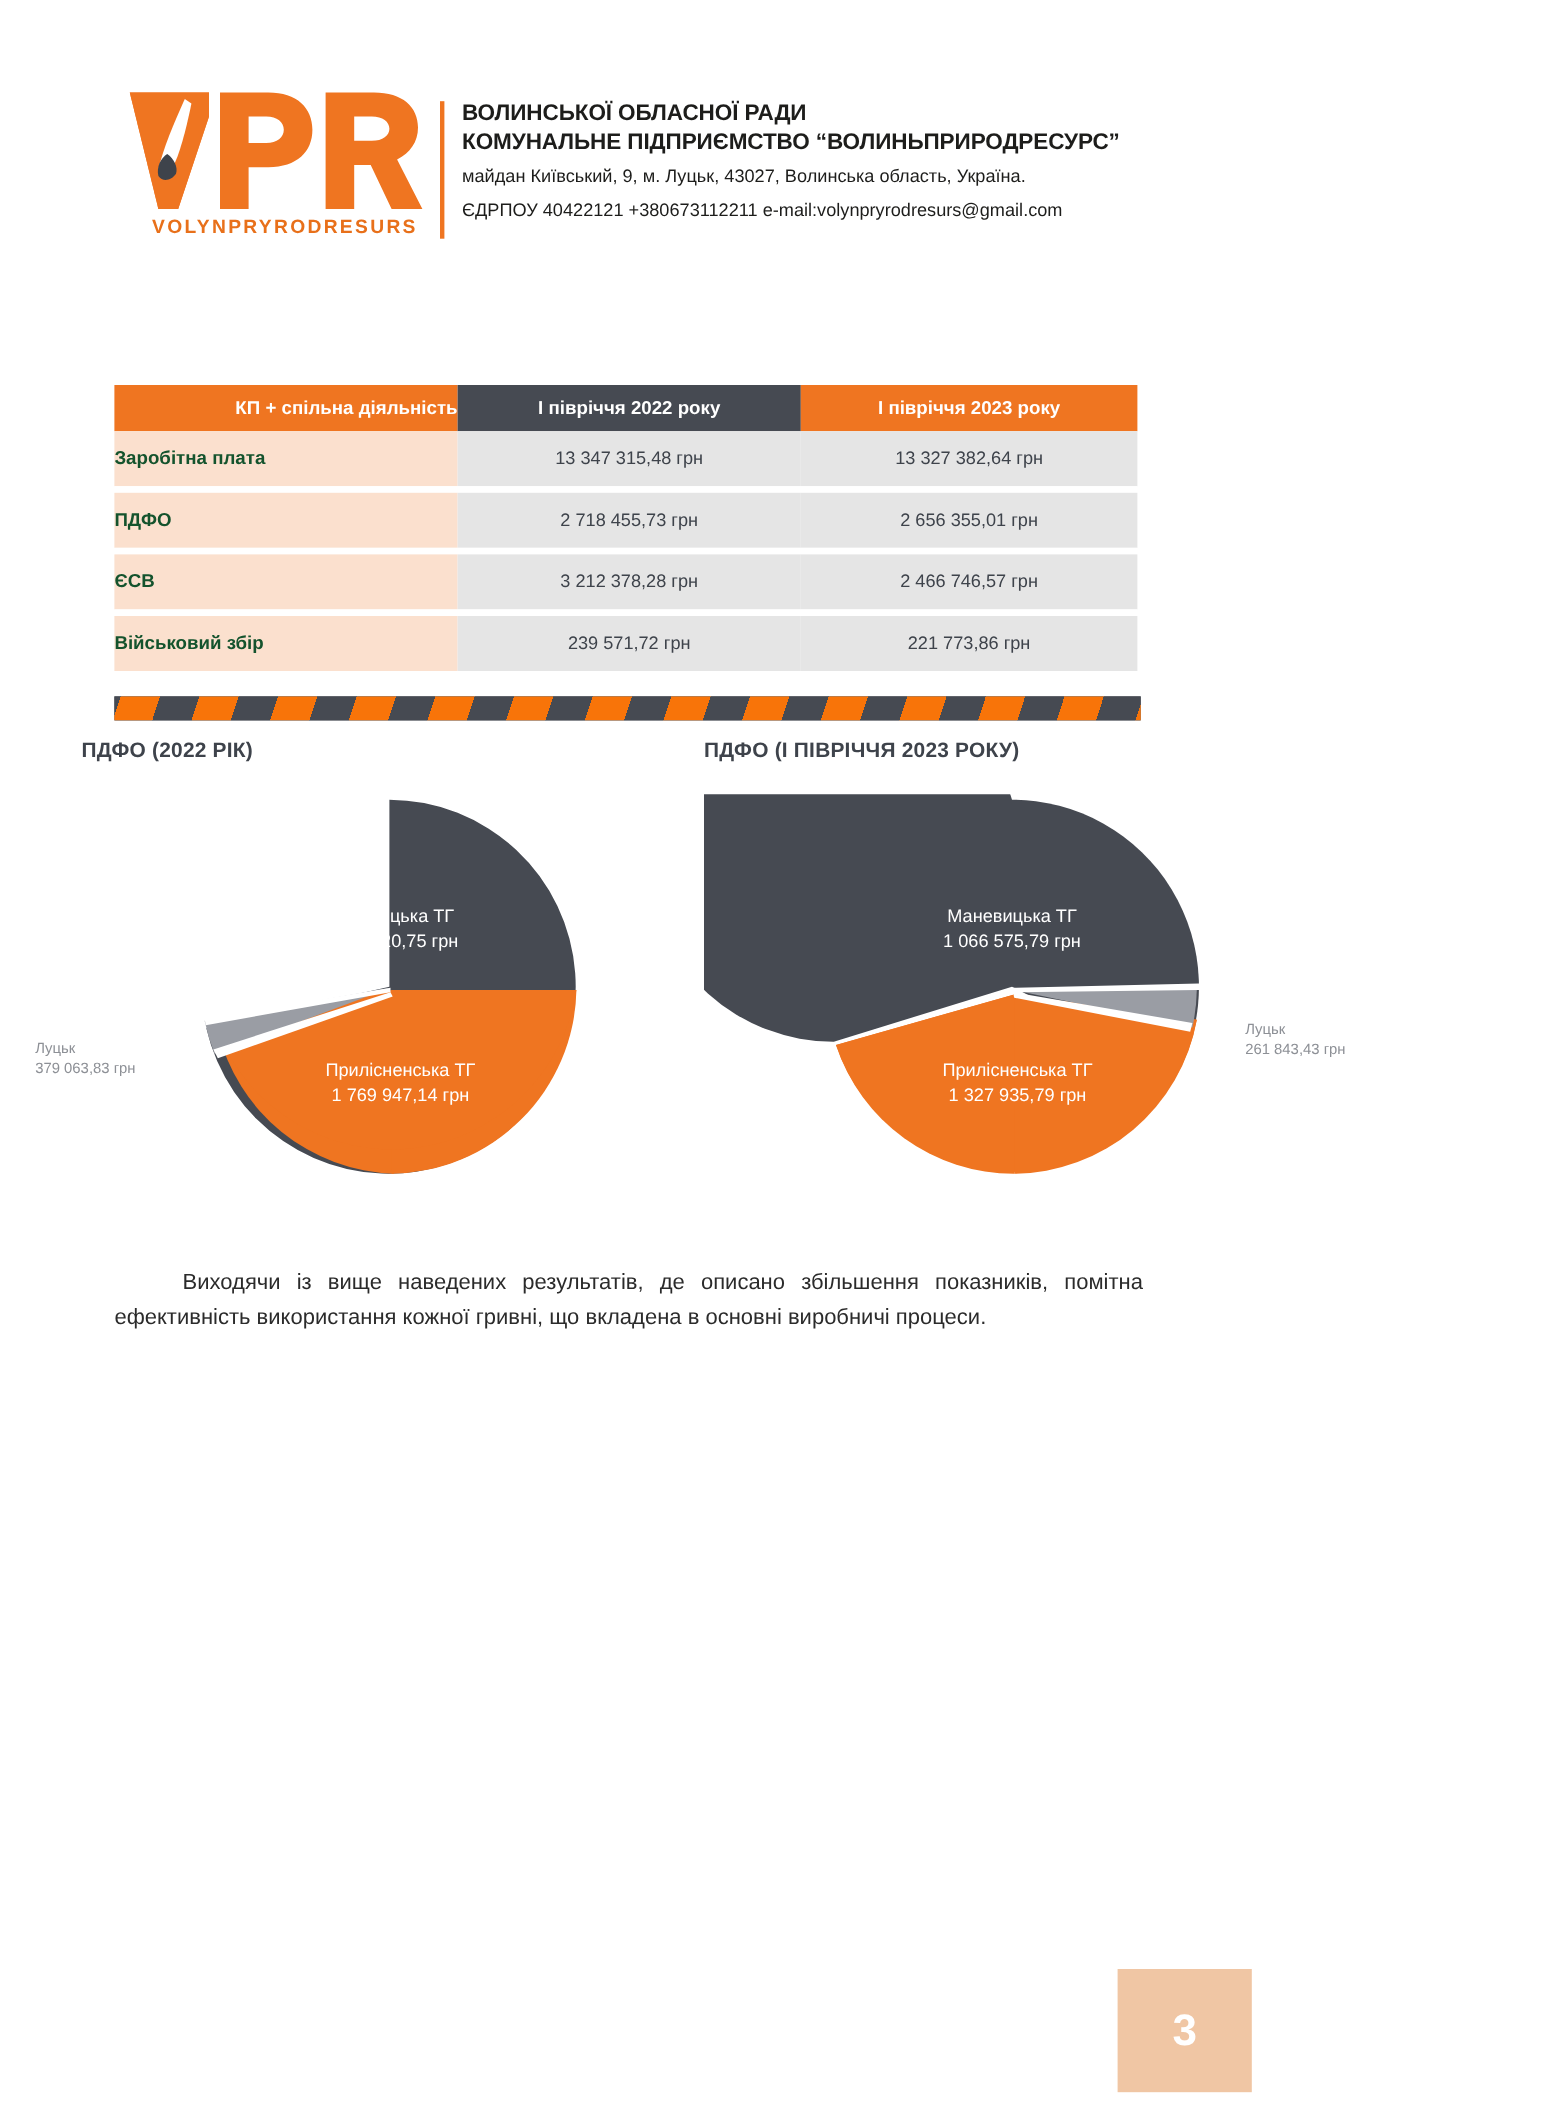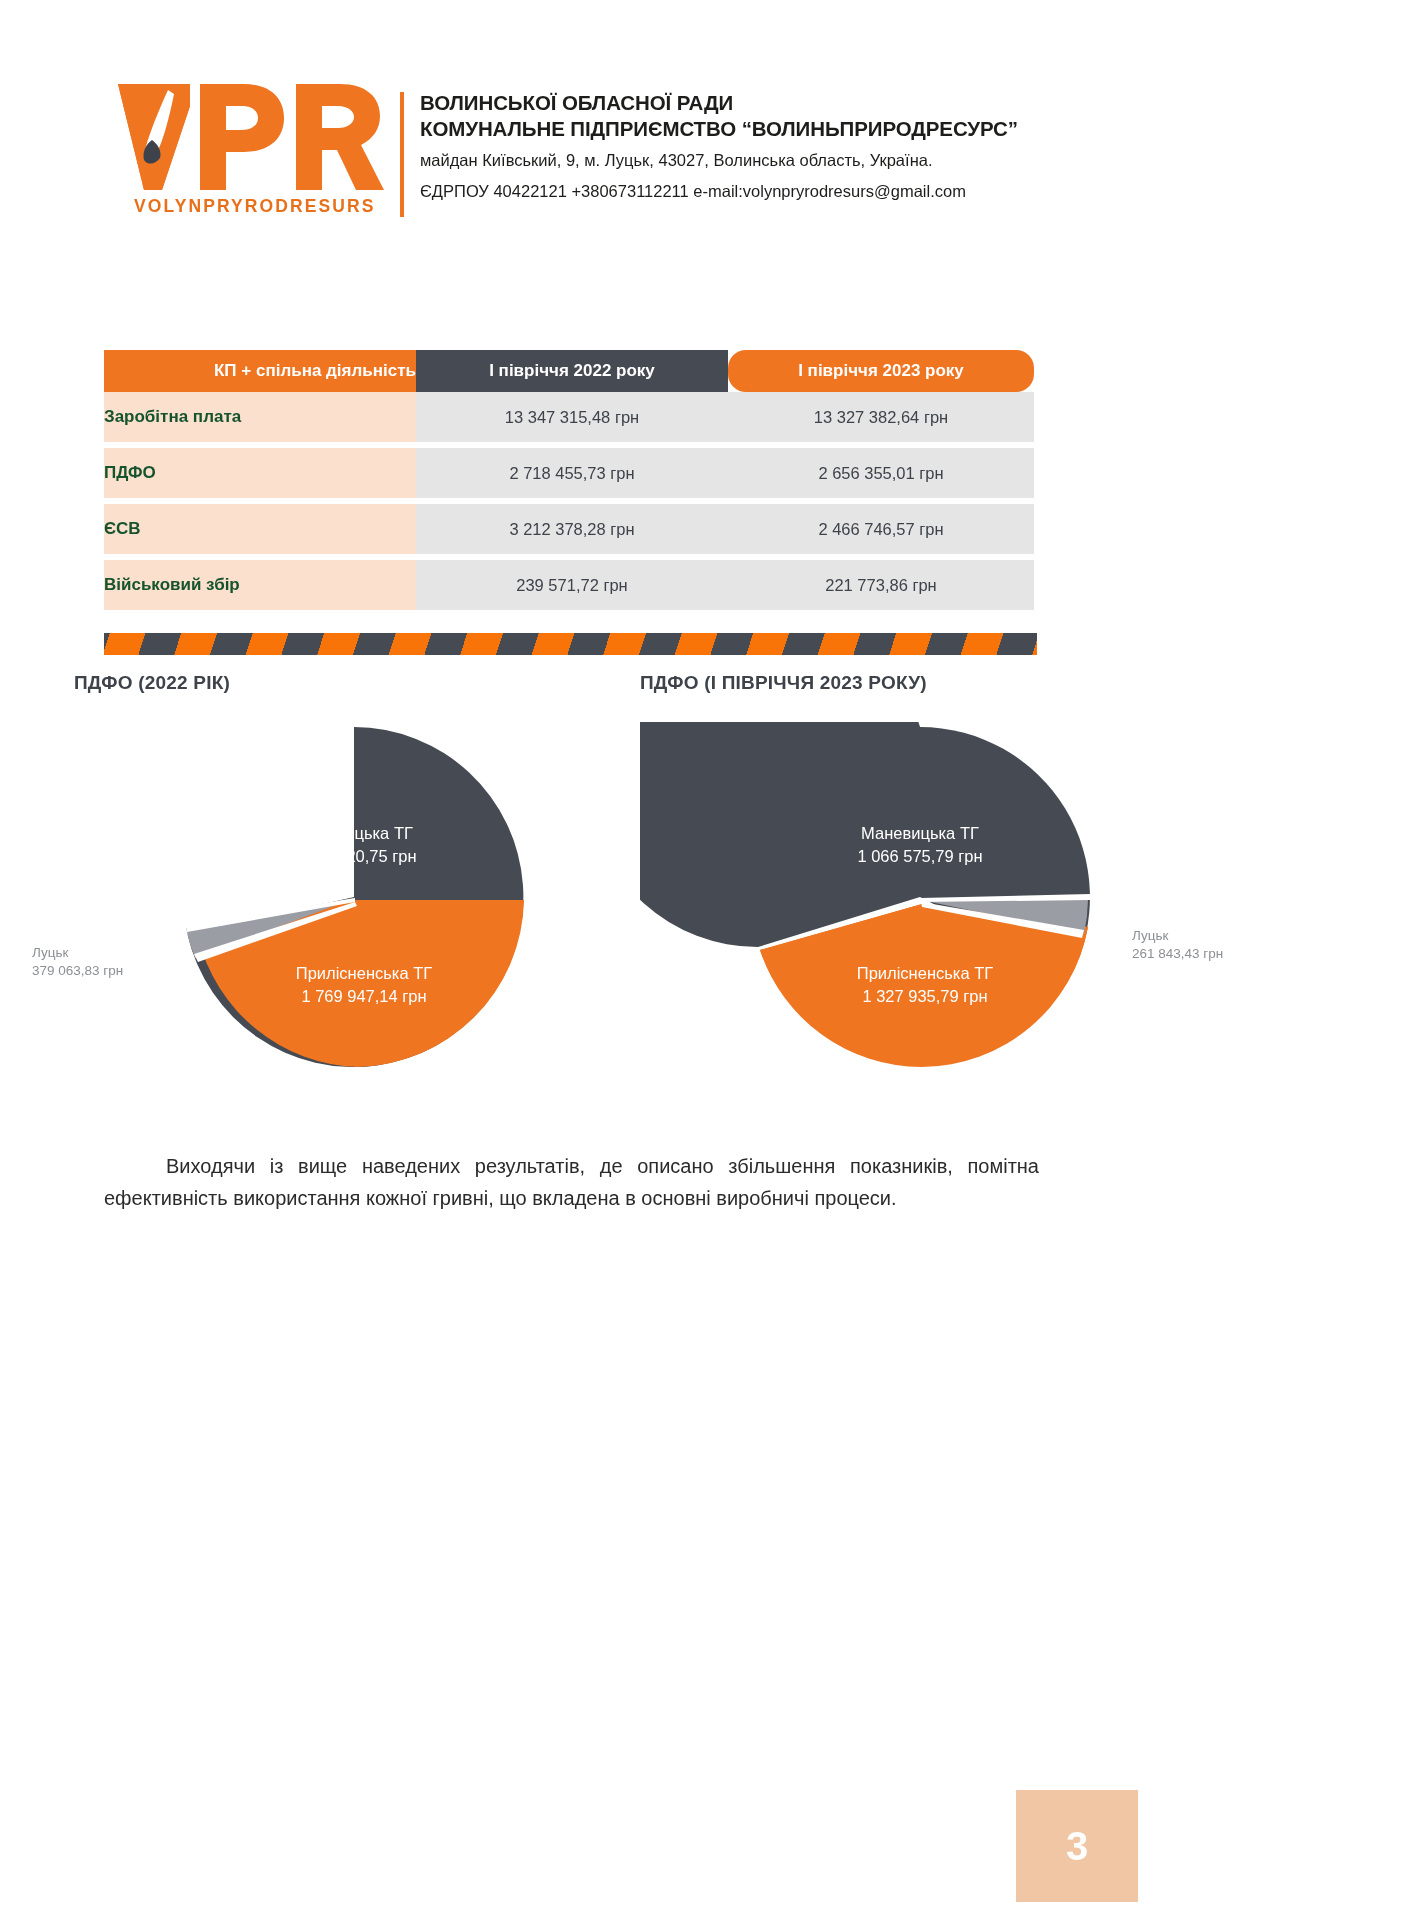--- a/index.html
+++ b/index.html
@@ -8,39 +8,39 @@
     font-family:"Liberation Sans",sans-serif;
     color:#3e434b;position:relative;overflow:hidden;
   }
   .page{position:relative;width:1403px;height:1930px;}
 
   
   .header{position:absolute;left:104px;top:78px;width:930px;height:150px;display:flex;align-items:flex-start;}
   .logo{width:290px;height:150px;position:relative;flex:0 0 290px;}
   .logo svg{display:block;}
   .logo-word{
-    position:absolute;left:30px;top:118px;width:250px;text-align:left;
+    position:absolute;left:30px;top:118px;width:250px;text-align:center;
     color:#e8701a;font-weight:700;font-size:17.5px;letter-spacing:2.1px;
     font-family:"Liberation Sans",sans-serif;
   }
   .hdr-divider{width:4px;background:#ef7521;align-self:stretch;margin:14px 16px 10px 6px;height:125px;}
   .hdr-text{flex:1;padding-top:12px;}
   .hdr-title{
     font-size:20.5px;font-weight:700;line-height:1.28;color:#1d1d1b;
     letter-spacing:-0.1px;white-space:nowrap;
   }
   .hdr-sub{font-size:16.5px;line-height:1.42;color:#1d1d1b;margin-top:7px;white-space:nowrap;}
 
   
   .tbl{position:absolute;left:104px;top:350px;width:930px;border-collapse:collapse;}
   .tbl td,.tbl th{padding:0;}
   .th-cell{height:42px;font-size:17px;font-weight:700;color:#ffffff;vertical-align:middle;}
   .th-label{background:#ef7521;padding-left:14px;text-align:right;width:310px;}
   .th-a{background:#464a52;text-align:center;width:310px;}
-  .th-b{background:#ef7521;text-align:center;width:304px;border-radius:18px;}
+  .th-b{background:#ef7521;text-align:center;width:304px;}
   .rw{height:50px;}
   .cell-label{
     background:#fbe0ce;font-weight:700;font-size:17px;color:#14532d;
     padding-left:14px;vertical-align:middle;
   }
   .cell-val{text-align:center;font-size:16.5px;color:#3e434b;vertical-align:middle;background:#e5e5e5;}
   .rowgap{height:6px;background:#fff;}
 
   
   .stripe{

